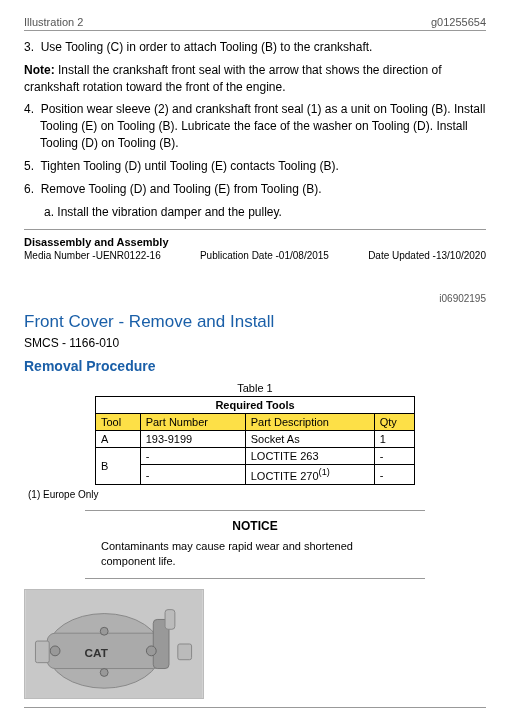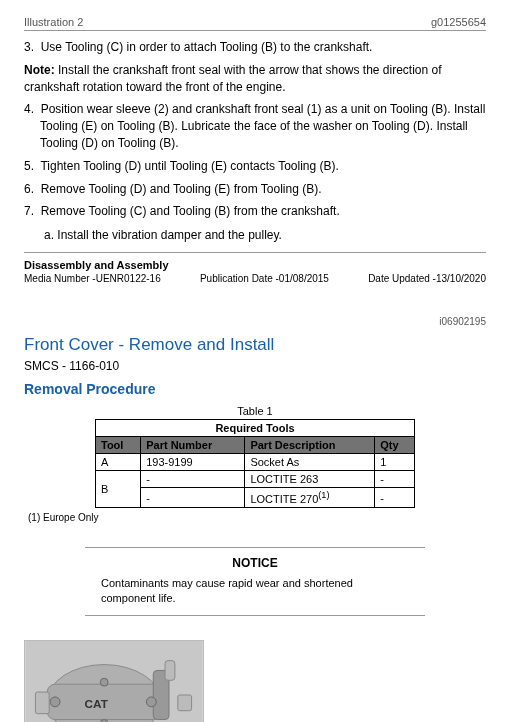--- a/index.html
+++ b/index.html
@@ -102,34 +102,34 @@
       border-collapse: collapse;
       width: 320px;
       margin: 0 auto 4px auto;
       font-size: 11px;
     }
     .required-tools-table th, .required-tools-table td {
       border: 1px solid #000;
       padding: 2px 5px;
     }
     .required-tools-table .col-header {
-      font-weight: bold;
-      background: #737373;
+      font-weight: normal;
+      background: #fde047;
       text-align: left;
     }
     .footnote {
       font-size: 10px;
       margin-bottom: 8px;
       padding-left: 4px;
     }
     .notice-box {
       border-top: 1px solid #999;
       border-bottom: 1px solid #999;
       padding: 8px 16px;
-      margin: 24px auto;
+      margin: 10px auto;
       width: 340px;
       text-align: center;
     }
     .notice-title {
       font-weight: bold;
       font-size: 12px;
       margin-bottom: 6px;
       text-align: center;
     }
     .notice-text {
@@ -177,24 +177,20 @@
     <span>Position wear sleeve (2) and crankshaft front seal (1) as a unit on Tooling (B). Install Tooling (E) on Tooling (B). Lubricate the face of the washer on Tooling (D). Install Tooling (D) on Tooling (B).</span>
   </li>
   <li>
     <span class="num">5.&nbsp;</span>
     <span>Tighten Tooling (D) until Tooling (E) contacts Tooling (B).</span>
   </li>
   <li>
     <span class="num">6.&nbsp;</span>
     <span>Remove Tooling (D) and Tooling (E) from Tooling (B).</span>
   </li>
-  <li>
-    <span class="num">7.&nbsp;</span>
-    <span>Remove Tooling (C) and Tooling (B) from the crankshaft.</span>
-  </li>
 </ol>
 
 <div class="end-by-section">
   <ul>
     <li>Install the vibration damper and the pulley.</li>
   </ul>
 </div>
 
 <div class="footer-section">
   <div class="footer-title">Disassembly and Assembly</div>

